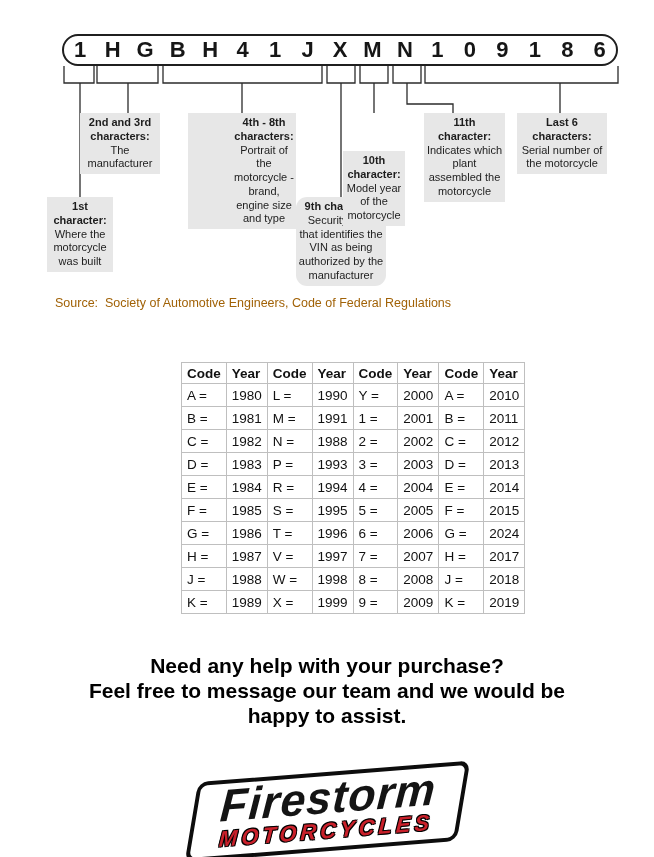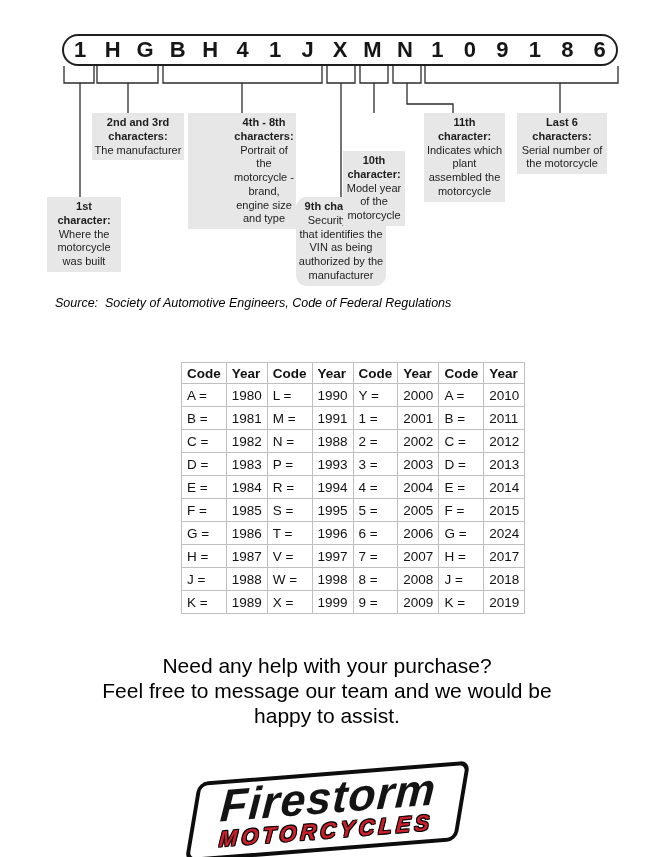--- a/index.html
+++ b/index.html
@@ -43,35 +43,34 @@
     position: absolute;
     background: #e7e7e7;
     color: #1d1d1d;
     font-size: 11px;
     line-height: 1.25;
     text-align: center;
     padding: 3px 2px;
   }
   .label-box .lb-heading { font-weight: bold; }
 
-  #box-first       { left: 47px;  top: 197px; width: 74px;  }
-  #box-second-third{ left: 92px;  top: 113px; width: 92px;  }
+  #box-first       { left: 47px;  top: 197px; width: 66px;  }
+  #box-second-third{ left: 80px;  top: 113px; width: 80px;  }
   #box-fourth-eighth{ left: 188px; top: 113px; width: 108px; padding-left: 46px; }
   #box-ninth       { left: 296px; top: 197px; width: 90px; border-radius: 11px;  }
   #box-tenth       { left: 343px; top: 113px; width: 62px; margin-top: 38px;  }
   #box-eleventh    { left: 424px; top: 113px; width: 81px;  }
   #box-last-six    { left: 517px; top: 113px; width: 90px;  }
 
   #source-line {
     position: absolute;
     left: 55px; top: 296px;
     font-size: 12.5px;
-    color: #000000;
+    color: #a16207;
     white-space: pre-wrap;
-    font-style: italic;
   }
 
   
   #year-table-wrap { position: absolute; left: 181px; top: 362px; }
   table { border-collapse: collapse; }
   th, td {
     border: 1px solid #bfbfbf;
     font-size: 13.5px;
     text-align: left;
     padding: 1px 5px;
@@ -83,21 +82,21 @@
   col.c-code { width: 40px; }
   col.c-year { width: 32px; }
 
   
   #help-message {
     position: absolute;
     left: 0; top: 654px;
     width: 654px;
     text-align: center;
     font-size: 21px;
-    font-weight: normal;
+    font-weight: bold;
     line-height: 1.18;
     color: #000;
   }
 
   
   #logo-area {
     position: absolute;
     left: 0; top: 772px;
     width: 654px;
     display: flex;

